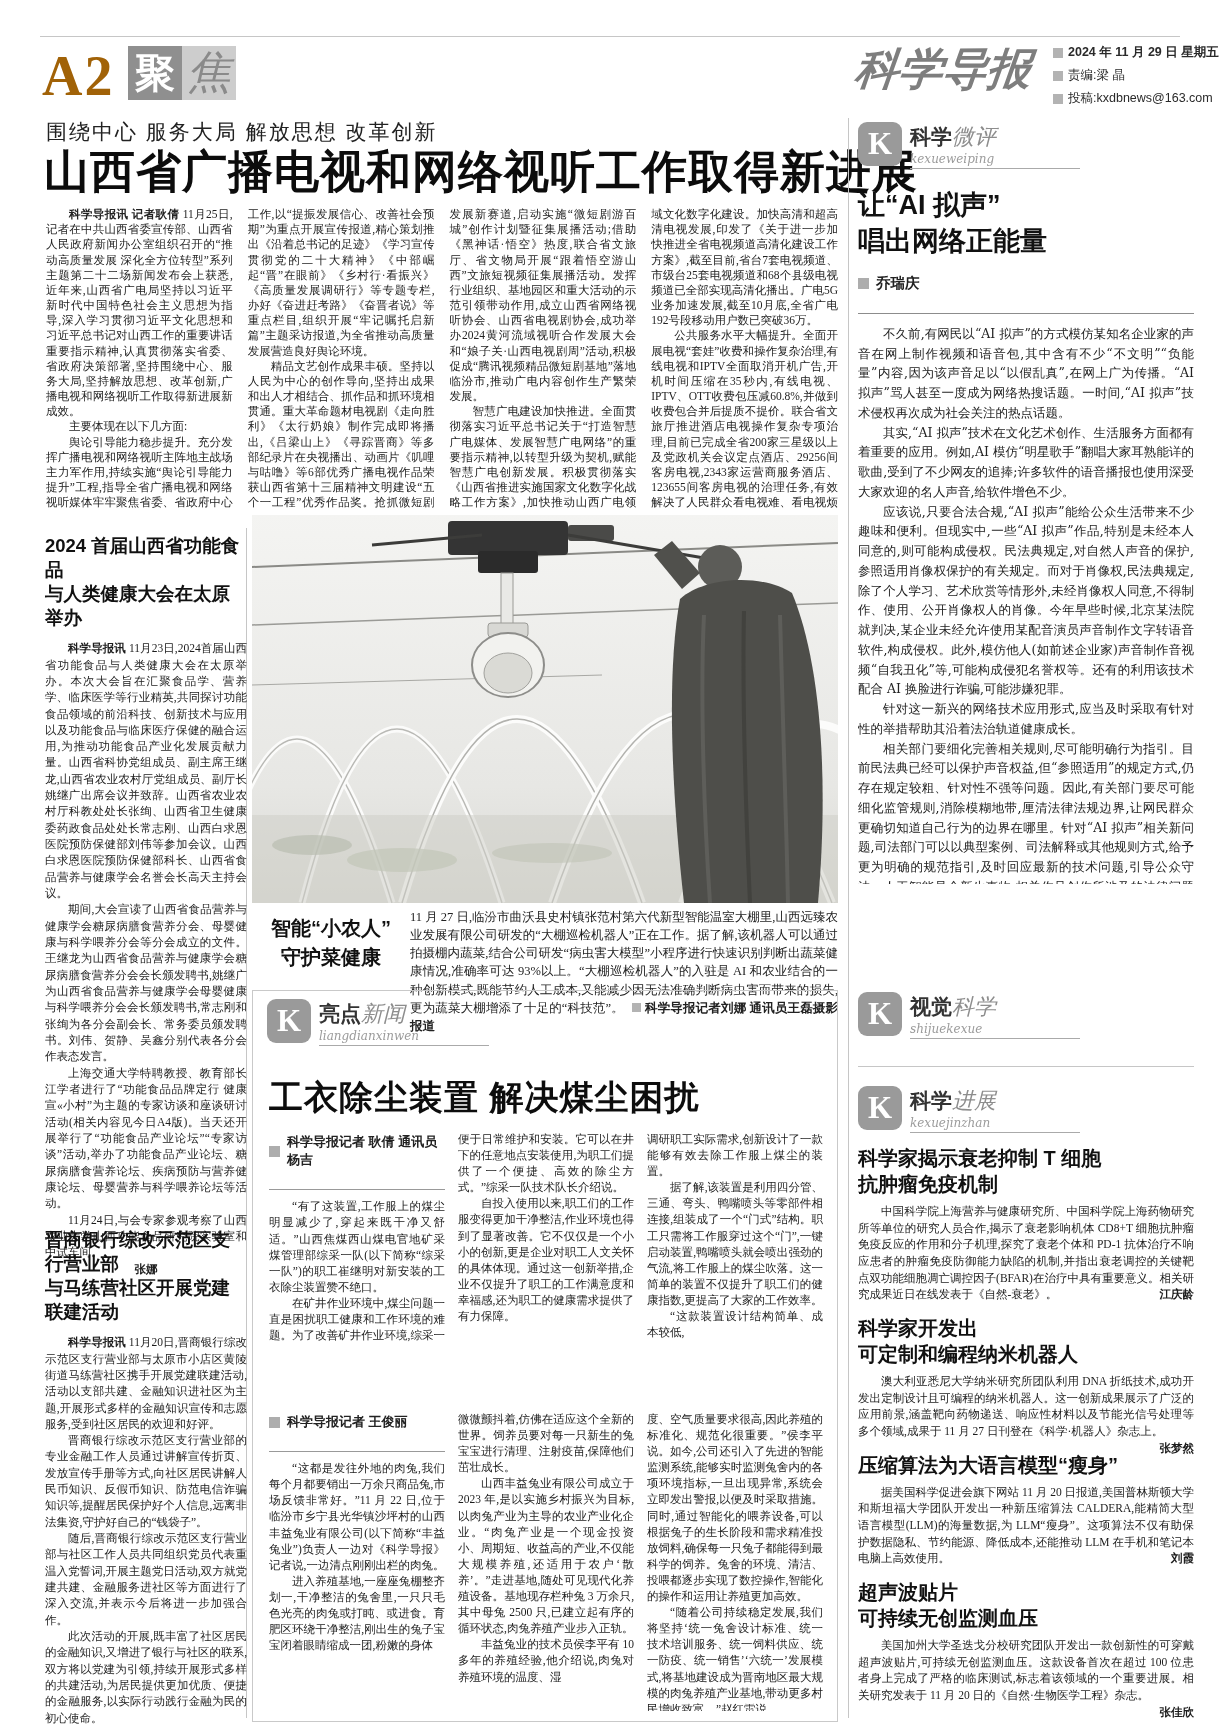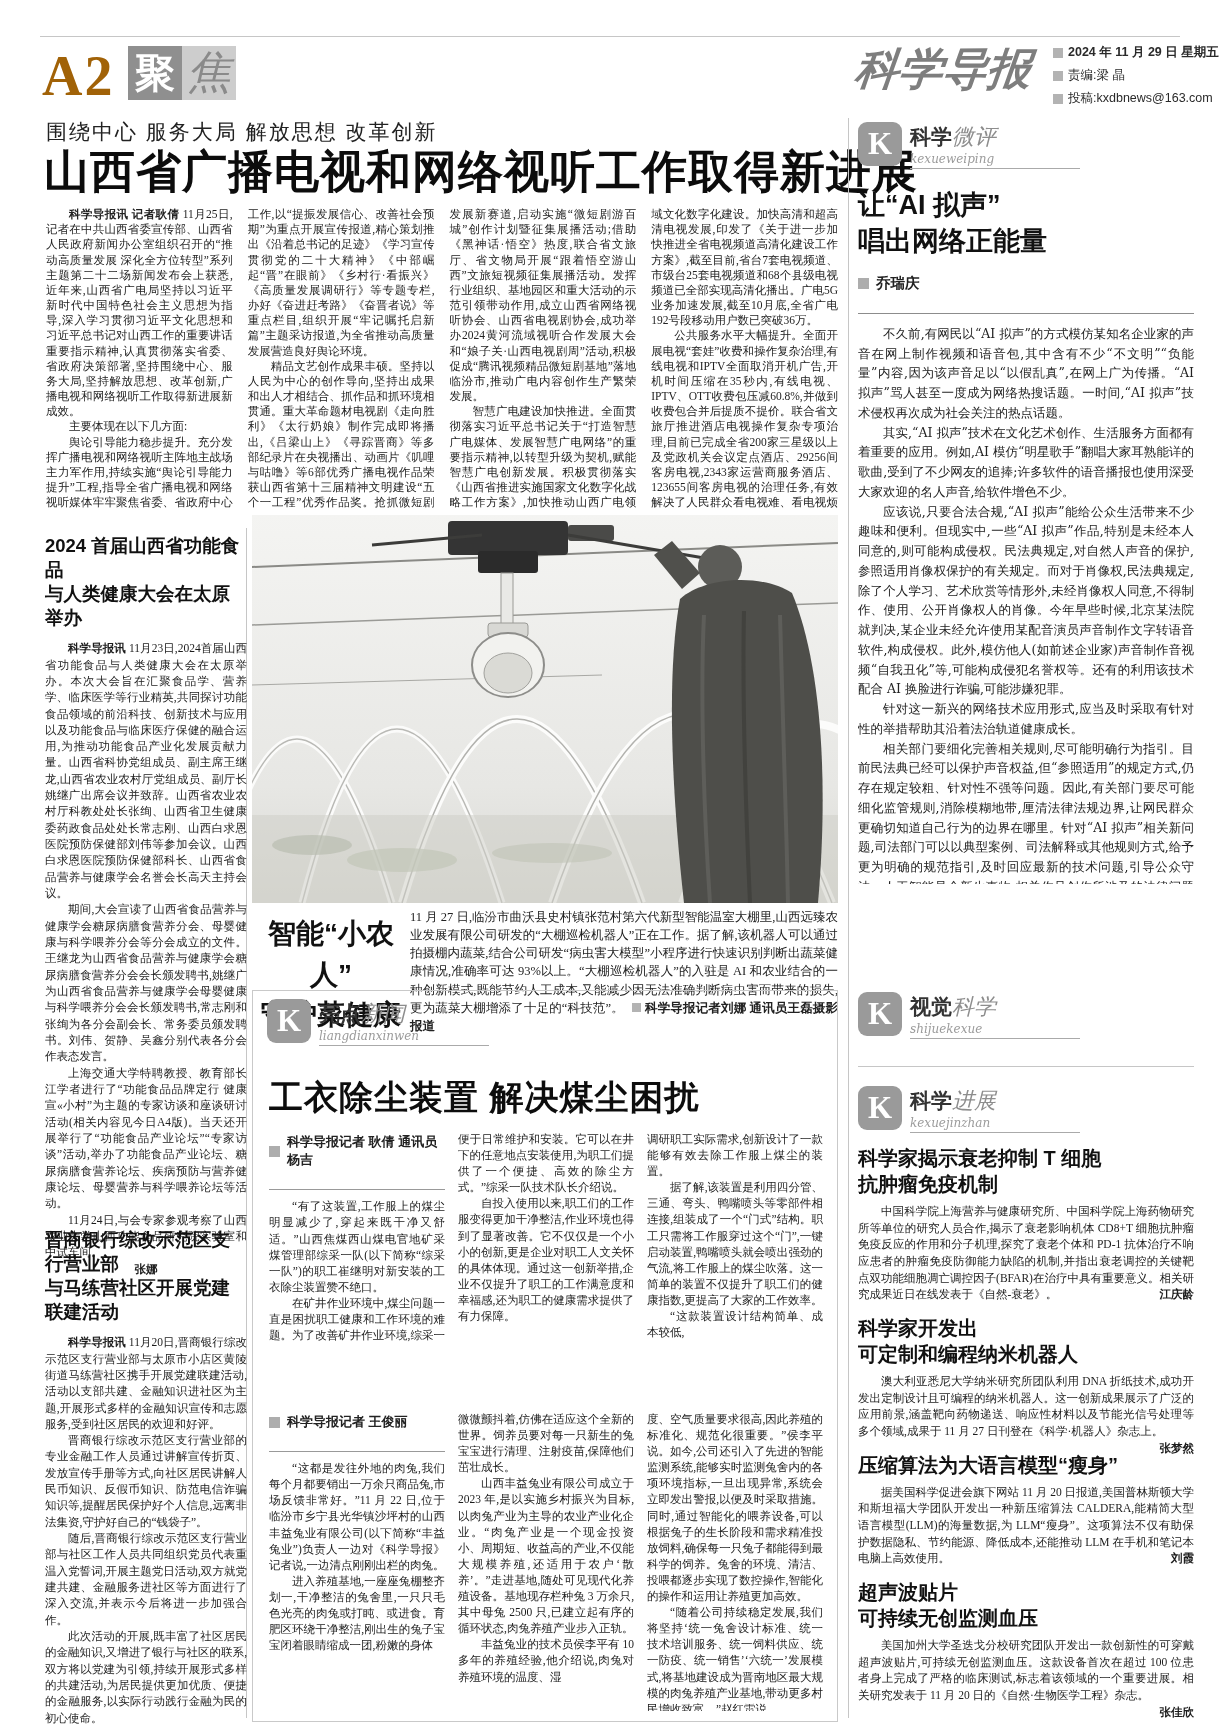--- a/index.html
+++ b/index.html
@@ -67,21 +67,21 @@
                  line-height:1.3; color:#111; text-align:left; }
   .food-body { margin-top:10px; height:622px; overflow:hidden; font-size:11.5px; line-height:1.42; }
   .sign { position:absolute; right:2px; font-weight:bold; font-size:11.5px; }
   .bank { position:absolute; left:45px; top:1228px; width:202px; }
   .bank-body { margin-top:10px; height:428px; overflow:hidden; font-size:11.5px; line-height:1.42; }
 
   
   .photo { position:absolute; left:252px; top:515px; width:586px; height:388px; overflow:hidden; }
   .caption { position:absolute; left:252px; top:908px; width:586px; height:76px; display:flex; }
   .cap-side { flex:none; width:158px; text-align:center; font-family:"Liberation Sans",sans-serif;
-              font-weight:800; font-size:28px; line-height:1.45; padding-top:6px; color:#111; }
+              font-weight:800; font-size:20px; line-height:1.45; padding-top:6px; color:#111; }
   .cap-text { flex:1; font-size:12.5px; line-height:1.45; text-align:justify; color:#222; }
   .cred-sq { display:inline-block; width:9px; height:9px; background:#b3b3b3; margin:0 4px 0 8px; }
   .cred { font-weight:bold; }
 
   
   .ld-box { position:absolute; left:252px; top:990px; width:586px; height:732px;
             border:1px solid #c9c9c9; }
   .ld-logo { position:absolute; left:14px; top:8px; }
   .dust-title { position:absolute; left:16px; top:84px; font-family:"Liberation Sans",sans-serif;
                 font-weight:900; font-size:34px; color:#0d0d0d; letter-spacing:1px; }

